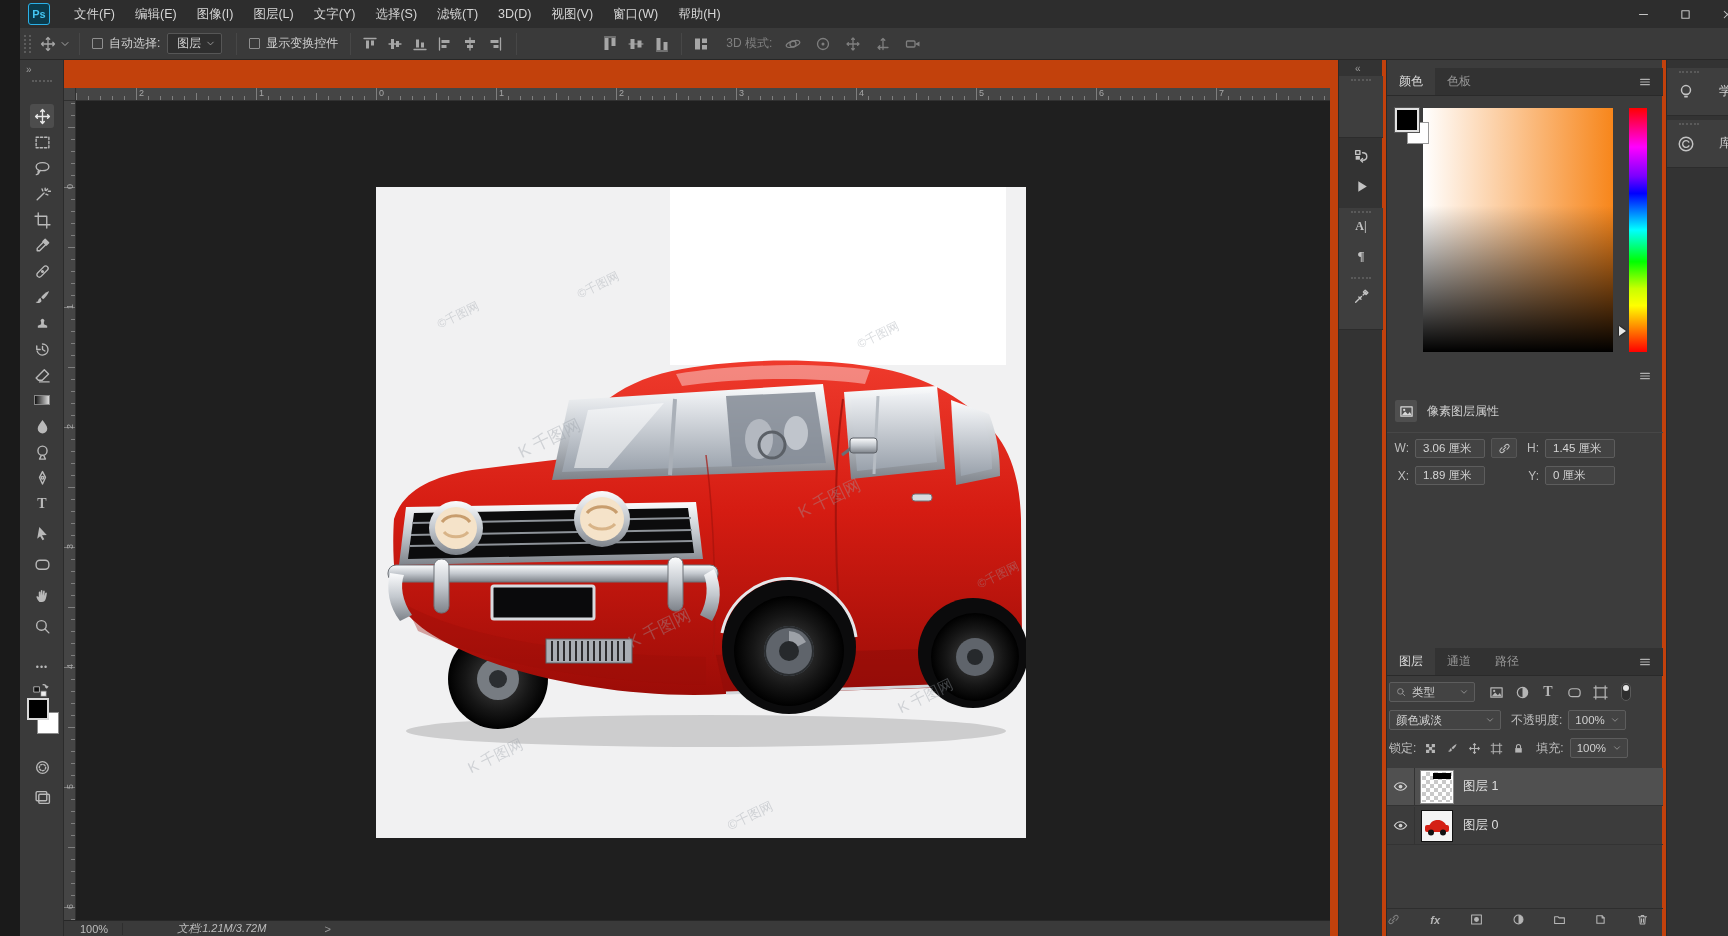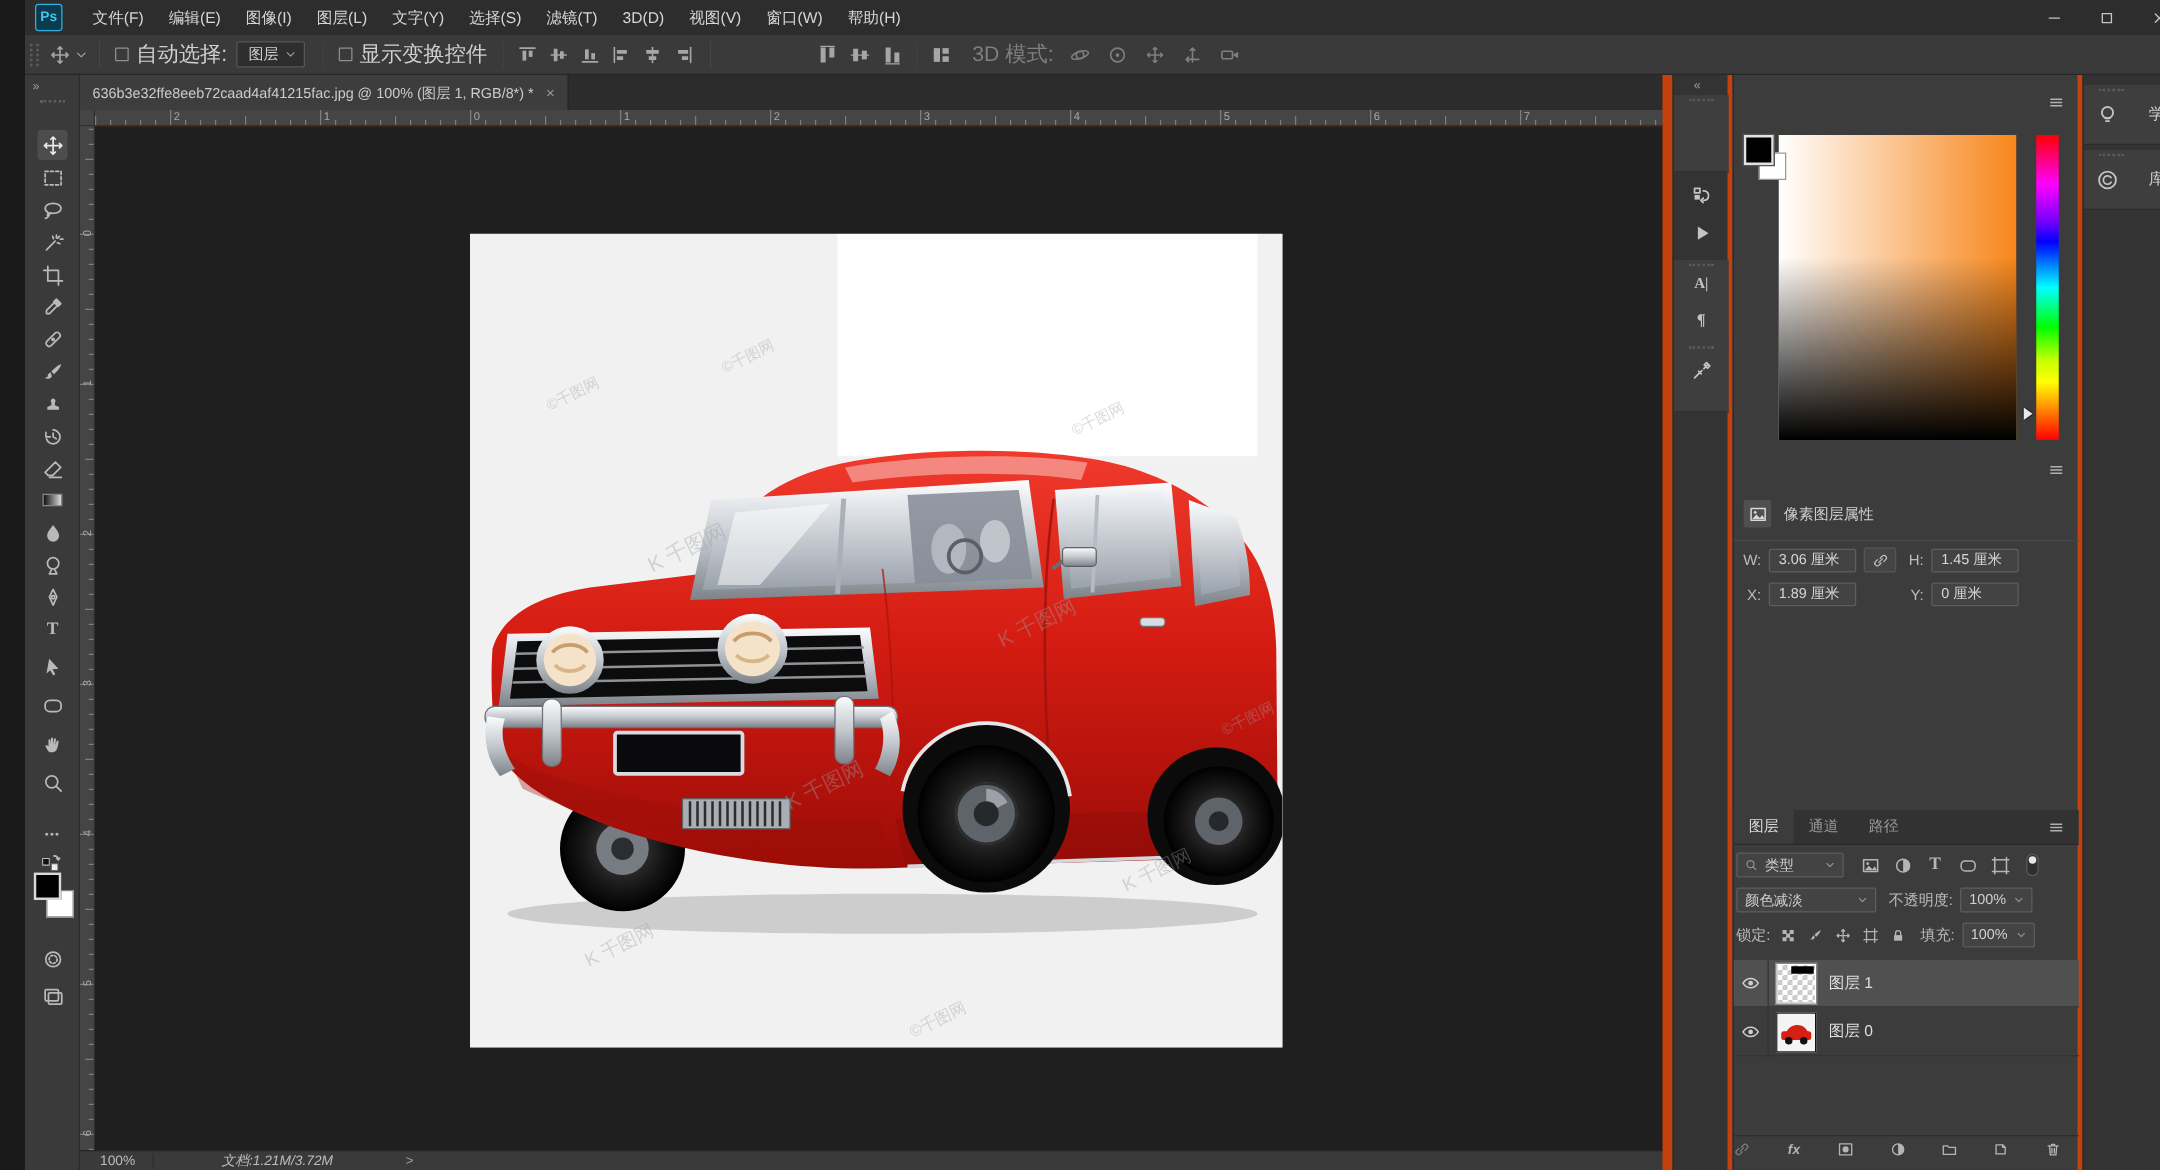--- a/index.html
+++ b/index.html
@@ -17,21 +17,21 @@
   .win-btn { width:42px; height:28px; display:flex; align-items:center; justify-content:center; color:#c4c4c4; }
   .win-btn svg { width:13px; height:13px; }
 
   
   .optionsbar { left:0; top:28px; width:1728px; height:32px; background:#3a3a3a; border-bottom:1px solid #272727; display:flex; align-items:center; }
   .grip { width:7px; height:18px; margin:0 6px 0 4px; border-left:2px dotted #5c5c5c; border-right:2px dotted #5c5c5c; }
   .obar-ico { width:22px; height:22px; display:flex; align-items:center; justify-content:center; color:#a6a6a6; }
   .obar-ico svg { width:16px; height:16px; }
   .sep-v { width:1px; height:22px; background:#2c2c2c; border-right:1px solid #474747; margin:0 8px; }
   .chk { width:11px; height:11px; border:1px solid #8f8f8f; border-radius:1px; margin:0 6px 0 4px; background:transparent; }
-  .obar-label { color:#cfcfcf; font-size:17px; white-space:nowrap; }
+  .obar-label { color:#cfcfcf; font-size:12px; white-space:nowrap; }
   .obar-dd { display:flex; align-items:center; gap:4px; background:#2e2e2e; border:1px solid #565656; border-radius:2px; height:21px; padding:0 5px 0 9px; margin-left:7px; color:#d0d0d0; }
   .obar-dd svg { width:11px; height:11px; color:#9d9d9d; }
   .dim { color:#7f7f7f !important; }
   .obar-right { position:absolute; right:10px; top:28px; height:32px; display:flex; align-items:center; gap:8px; }
   .obar-right .obar-ico svg { width:17px; height:17px; }
 
   
   .tabbar { left:44px; top:60px; width:1266px; height:28px; background:#2c2c2c; display:flex; }
   .doctab { height:28px; background:#3d3d3d; display:flex; align-items:center; padding:0 10px; gap:10px; border-right:1px solid #222; }
   .doctab-title { font-size:11.5px; color:#cbcbcb; white-space:nowrap; }
@@ -329,26 +329,20 @@
           </svg>
         </div>
       <div class="obar-ico">
           <svg viewBox="0 0 16 16" fill="none" stroke="currentColor" stroke-width="1.3" stroke-linecap="round" stroke-linejoin="round">
             <path d="M8 9.5V2.2M8 2.2L5.6 4.6M8 2.2l2.4 2.4M3.2 7.5v6h9.6v-6"></path>
           </svg>
         </div>
     </div>
   </div>
 
-  <div class="abs tabbar">
-    <div class="doctab">
-      <span class="doctab-title">636b3e32ffe8eeb72caad4af41215fac.jpg @ 100% (图层 1, RGB/8*) *</span>
-      <span class="doctab-close">×</span>
-    </div>
-  </div>
 
   <div class="abs hruler" id="hruler">
       <div class="tickh" style="left: 0px; height: 4px;"></div>
       <div class="tickh" style="left: 12px; height: 7px;"></div>
       <div class="tickh" style="left: 24px; height: 4px;"></div>
       <div class="tickh" style="left: 36px; height: 4px;"></div>
       <div class="tickh" style="left: 48px; height: 4px;"></div>
       <div class="tickh" style="left: 60px; height: 4px;"></div>
       <div class="tickh" style="left: 72px; height: 13px;"></div>
       <div class="tickh" style="left: 84px; height: 4px;"></div>
@@ -815,20 +809,24 @@
       </div>
       <div class="dock-ico" style="top: 225px;">
         <svg viewBox="0 0 16 16" fill="none" stroke="currentColor" stroke-width="1.3" stroke-linecap="round" stroke-linejoin="round">
           <path d="M2.5 13.5L8 8M9.5 6.5l3-3M11.5 2l2.5 2.5-1.7 1.7-2.5-2.5zM5.5 8.5l2 2"></path>
         </svg>
       </div>
     </div>
 
   <div class="abs panelcol">
 
+    <div class="phead" style="top:8px" id="color-tabs">
+        <div class="ptab on">颜色</div>
+        <div class="ptab">色板</div>
+      </div>
     <div class="pmenu" style="top:15px"><svg viewBox="0 0 16 16" fill="none" stroke="currentColor" stroke-width="1.3" stroke-linecap="round" stroke-linejoin="round">
           <path d="M3 5h10M3 8h10M3 11h10"></path>
         </svg></div>
     <div class="cp-fg"></div>
     <div class="cp-bg"></div>
     <div class="cp-grad"></div>
     <div class="cp-hue"></div>
     <div class="cp-marker"></div>
 
     <div class="pmenu" style="top:309px"><svg viewBox="0 0 16 16" fill="none" stroke="currentColor" stroke-width="1.3" stroke-linecap="round" stroke-linejoin="round">

